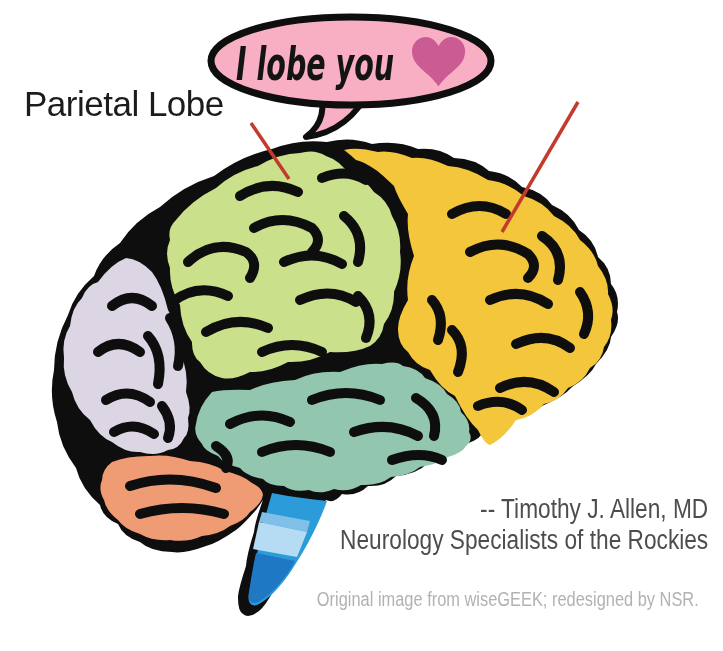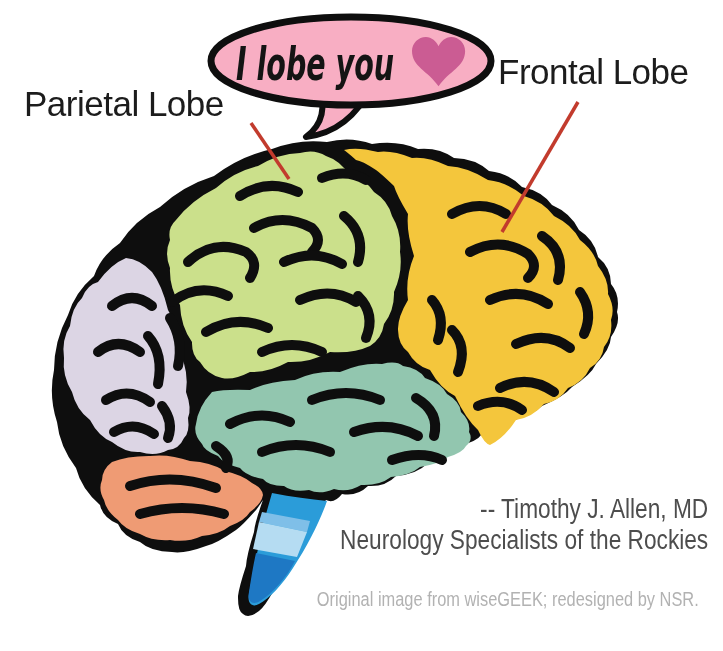--- a/index.html
+++ b/index.html
@@ -102,21 +102,20 @@
     <line x1="578" y1="102" x2="502" y2="232" stroke-width="3.5" stroke="#C23B2D"></line>
 
     <path class="outlined" d="M318,86 Q331,118 306,137 Q349,132 372,86 Z" stroke-width="6" stroke-linejoin="round" fill="#F8AEC3"></path>
     <ellipse class="outlined" cx="351" cy="61" rx="140" ry="44" stroke-width="7" fill="#F8AEC3"></ellipse>
     <path transform="translate(412,37) scale(1.66)" d="M23.6,0c-3.4,0-6.3,2.7-7.6,5.6C14.7,2.7,11.8,0,8.4,0C3.8,0,0,3.8,0,8.4
              c0,9.4,9.5,11.9,16,21.2c6.5-9.3,16-11.8,16-21.2C32,3.8,28.2,0,23.6,0z" fill="#CB5C93"></path>
     <text class="bubble-text" transform="translate(236,80) scale(0.62,1)" font-size="46">I lobe you</text>
   </svg>
 
   <div id="parietal-label" class="label">Parietal Lobe</div>
-  <div id="frontal-label" class="label">Frontal Lobe</div>
 
   <div class="attribution">
     <div>-- Timothy J. Allen, MD</div>
     <div>Neurology Specialists of the Rockies</div>
   </div>
 
   <div class="credit">Original image from wiseGEEK; redesigned by NSR.</div>
 </div>
 
 </body></html>

